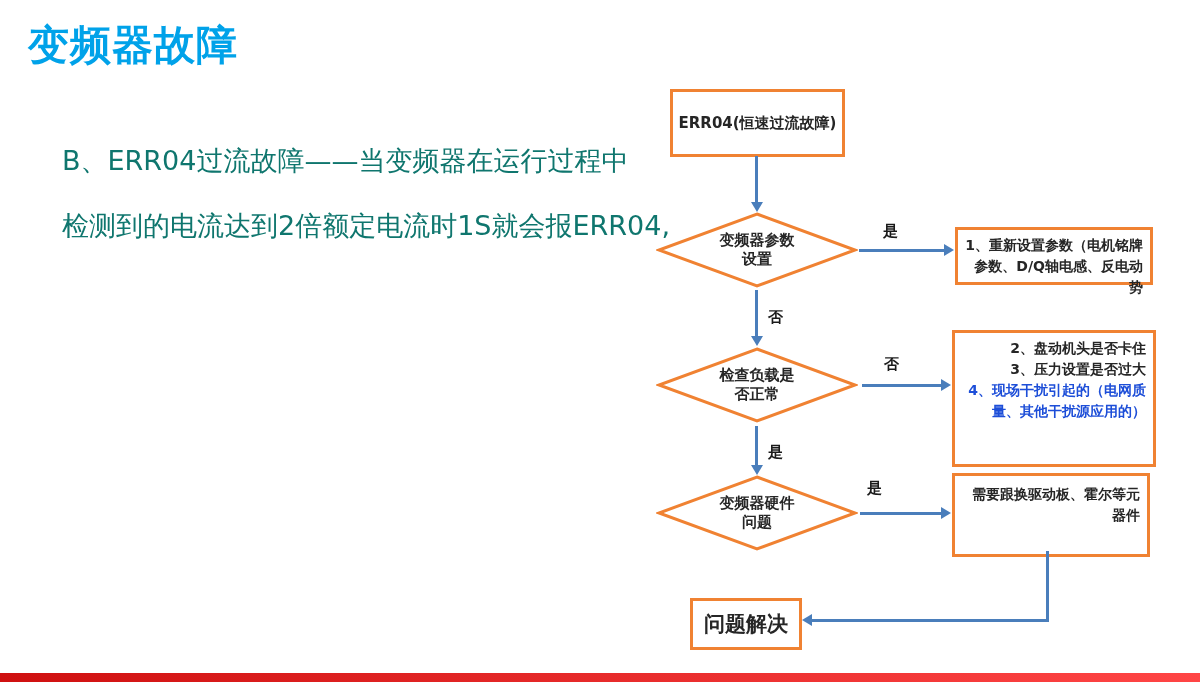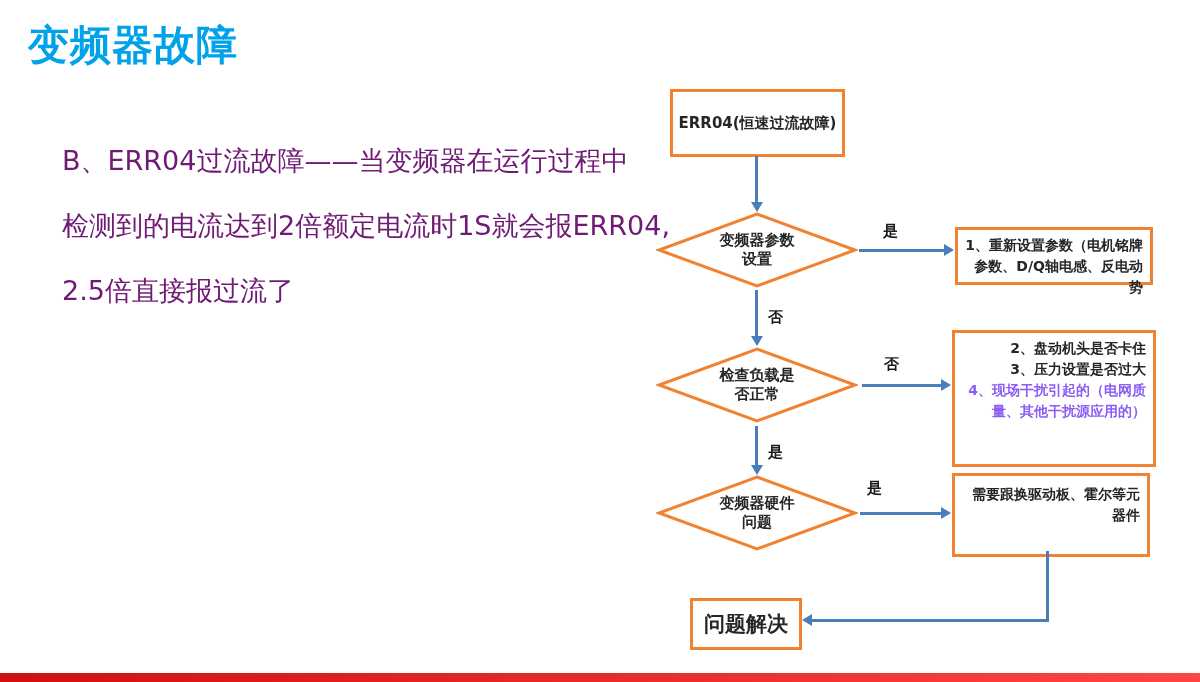--- a/index.html
+++ b/index.html
@@ -7,21 +7,21 @@
     --warning:#ff0000; --ink:#262626; --bar-a:#cf1010; --bar-b:#ff4545;
   }
   html,body{margin:0;padding:0;}
   body{font-family:"DejaVu Sans","Liberation Sans",sans-serif;background:#888;}
   .slide{position:relative;width:1200px;height:682px;background:#ffffff;overflow:hidden;margin:0 auto;}
 
   .title{position:absolute;left:28px;top:18px;margin:0;font-size:41px;font-weight:700;
          letter-spacing:1px;color:var(--title);}
 
   .body-text{position:absolute;left:62px;top:128px;width:610px;}
-  .body-text p{margin:0;font-size:27px;line-height:65px;color:#701a75;white-space:nowrap;}
+  .body-text p{margin:0;font-size:27px;line-height:65px;color:#0f766e;white-space:nowrap;}
 
   
   .node-box{position:absolute;background:#fff;border:3px solid var(--node-border);
             box-sizing:border-box;color:var(--ink);font-weight:700;}
   .node-center{display:flex;align-items:center;justify-content:center;text-align:center;}
   .diamond-wrap{position:absolute;}
   .diamond-wrap svg{position:absolute;left:0;top:0;}
   .diamond-label{position:absolute;left:0;top:0;width:100%;height:100%;
                  display:flex;align-items:center;justify-content:center;text-align:center;
                  font-size:15px;font-weight:700;color:var(--ink);white-space:pre-line;line-height:19px;}
@@ -42,21 +42,20 @@
 </head>
 <body>
 
 <div class="slide">
 
   <h1 class="title">变频器故障</h1>
 
   <div class="body-text">
     <p>B、ERR04过流故障——当变频器在运行过程中</p>
     <p>检测到的电流达到2倍额定电流时1S就会报ERR04,</p>
-    <p>2.5倍直接报过流了</p>
   </div>
 
   <div class="node-box node-center" style="left:670px;top:89px;width:175px;height:68px;font-size:15px;">
     <span>ERR04(恒速过流故障)</span>
   </div>
 
   <div class="vline" style="left:755px;top:156px;height:47px;"></div>
   <div class="ah ah-down" style="left:751px;top:202px;"></div>
 
   <div class="diamond-wrap" style="left:656px;top:212px;width:202px;height:76px;">
@@ -87,21 +86,21 @@
 否正常</div>
   </div>
 
   <div class="branch-label" style="left:884px;top:355px;">否</div>
   <div class="hline" style="left:862px;top:384px;width:80px;"></div>
   <div class="ah ah-right" style="left:941px;top:379px;"></div>
 
   <div class="node-box list-box" style="left:952px;top:330px;width:204px;height:137px;">
     <div style="color: rgb(38, 38, 38);">2、盘动机头是否卡住</div>
     <div style="color: rgb(38, 38, 38);">3、压力设置是否过大</div>
-    <div style="color: #8b5cf6;">4、现场干扰引起的（电网质量、其他干扰源应用的）</div>
+    <div style="color: #1d4ed8;">4、现场干扰引起的（电网质量、其他干扰源应用的）</div>
   </div>
 
   <div class="branch-label" style="left:768px;top:443px;">是</div>
   <div class="vline" style="left:755px;top:426px;height:40px;"></div>
   <div class="ah ah-down" style="left:751px;top:465px;"></div>
 
   <div class="diamond-wrap" style="left:656px;top:475px;width:202px;height:76px;">
     <svg width="202" height="76">
       <polygon points="101,2 199,38 101,74 3,38" fill="#ffffff" stroke="#f08232" stroke-width="3"></polygon>
     </svg>

